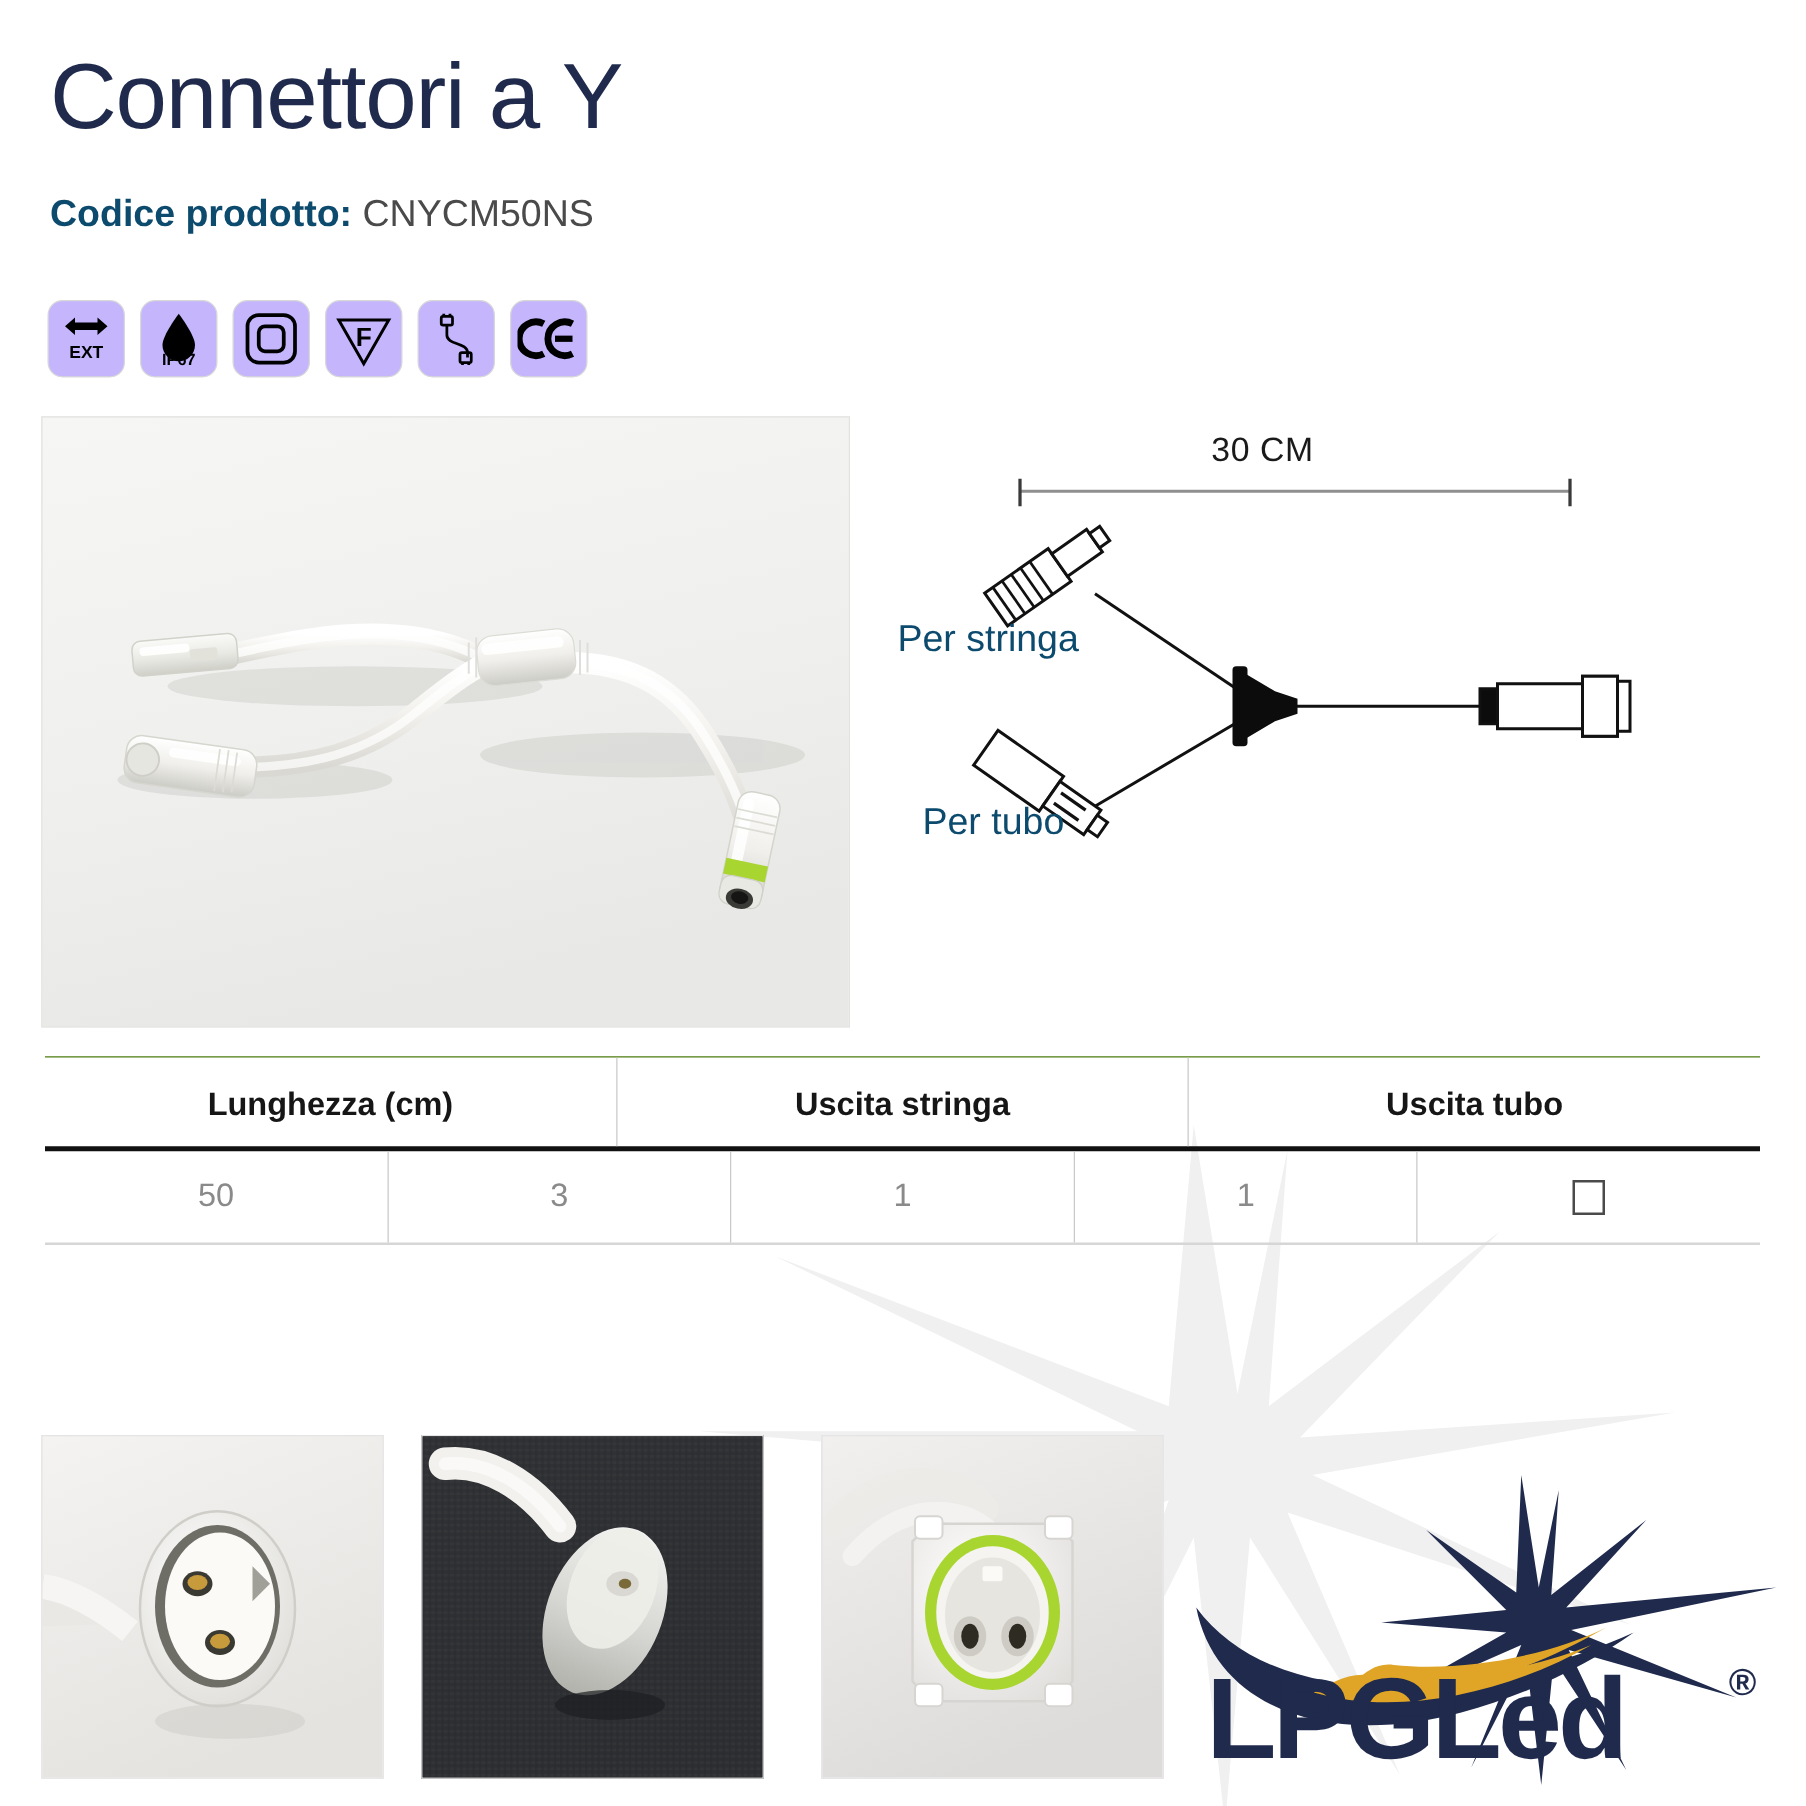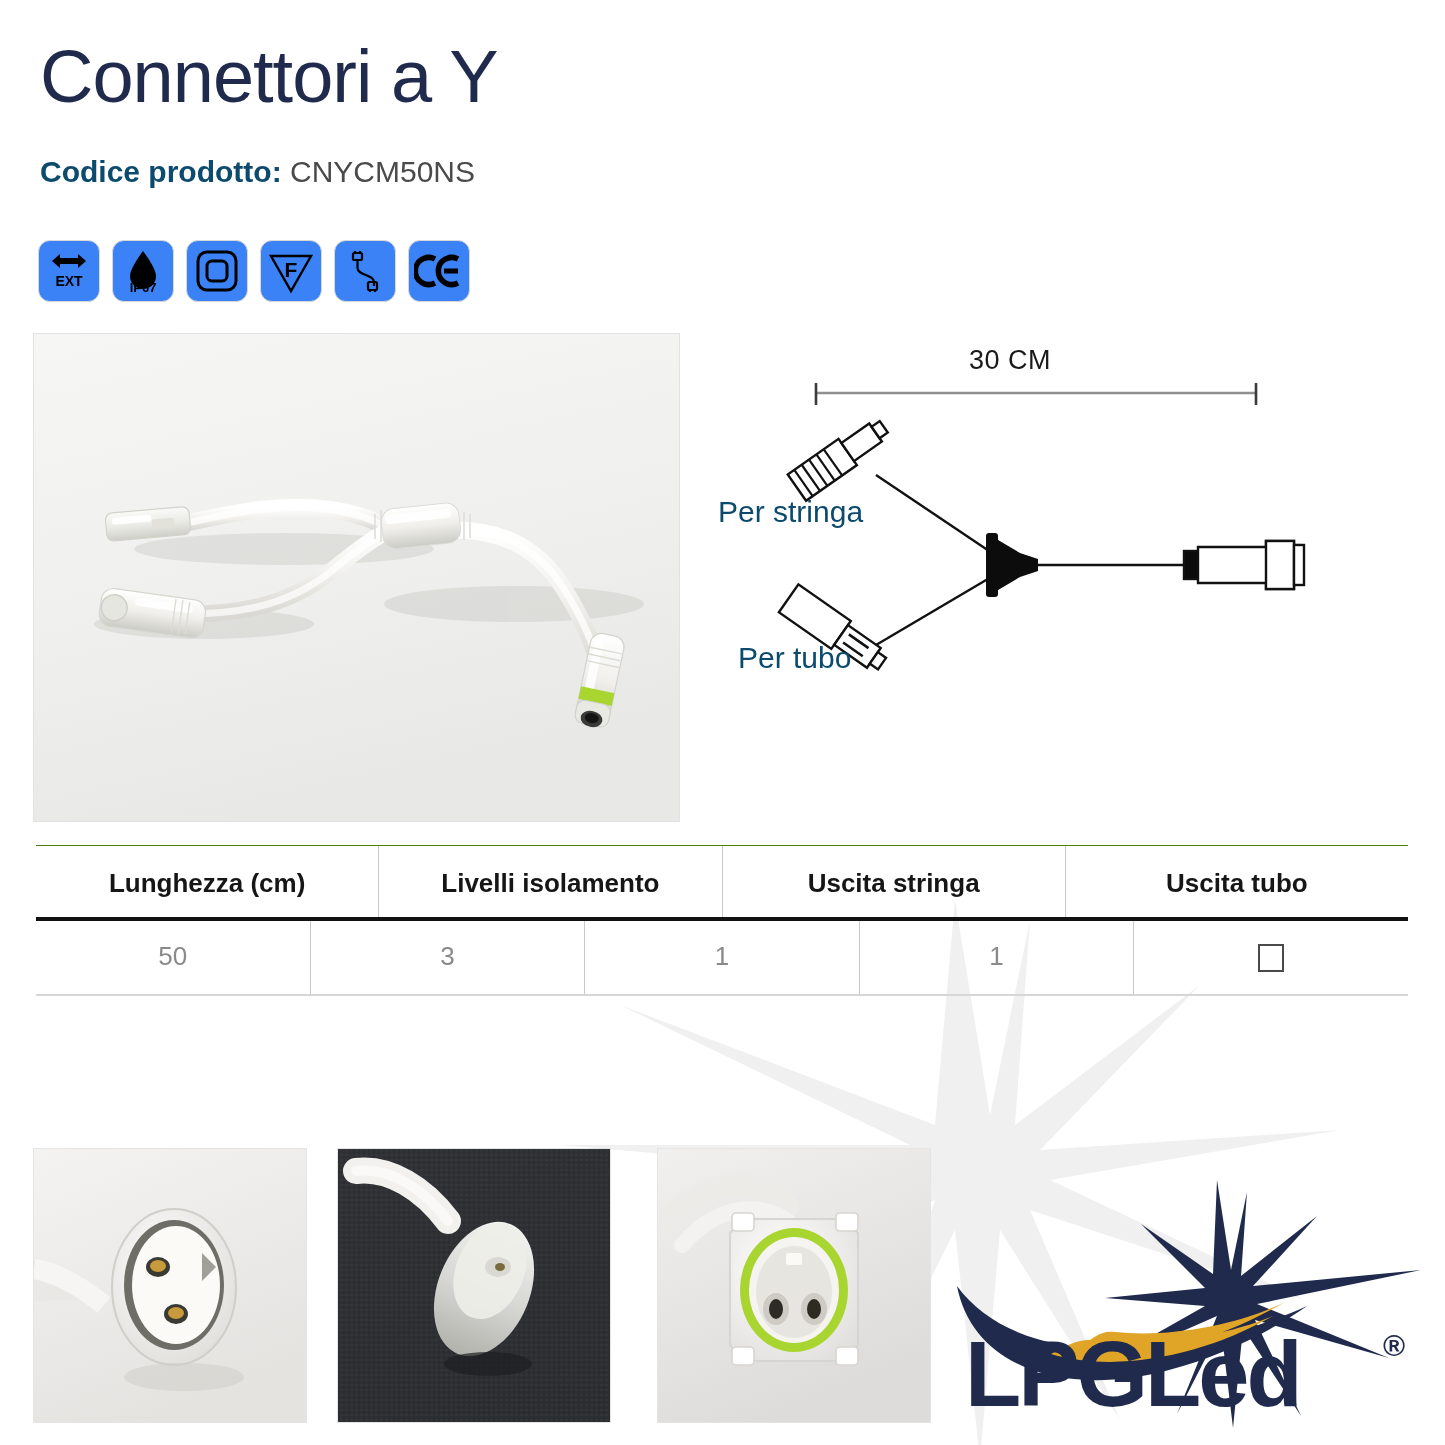--- a/index.html
+++ b/index.html
@@ -27,21 +27,21 @@
   .subtitle{
     position:absolute;left:40px;top:155px;
     font-size:30px;color:#4a4a4a;font-weight:400;letter-spacing:0px;
   }
   .subtitle b{color:#0c4a6e;font-weight:700;}
 
   
   .badges{position:absolute;left:38px;top:240px;display:flex;gap:12px;align-items:flex-start;}
   .badge{
     width:62px;height:62px;border:1.6px solid #d8d8d8;border-radius:12px;
-    background:#3b82f6;display:flex;align-items:center;justify-content:center;
+    background:#c4b5fd;display:flex;align-items:center;justify-content:center;
     box-sizing:border-box;
   }
 
   
   .photo-main{
     position:absolute;left:33px;top:333px;width:645px;height:487px;
     border:1px solid #e2e2e2;background:#f1f1ef;overflow:hidden;
   }
 
   
@@ -302,21 +302,20 @@
       </g>
     </svg>
 
     <div class="lbl lbl-stringa">Per stringa</div>
     <div class="lbl lbl-tubo">Per tubo</div>
   </div>
 
   <div class="table">
     <div class="trow thead">
       <div class="tcell">Lunghezza (cm)</div>
-      <div class="tcell">Livelli isolamento</div>
       <div class="tcell">Uscita stringa</div>
       <div class="tcell">Uscita tubo</div>
     </div>
     <div class="thick-rule"></div>
     <div class="trow tbody">
       <div class="tcell">50</div>
       <div class="tcell">3</div>
       <div class="tcell">1</div>
       <div class="tcell">1</div>
       <div class="tcell">

